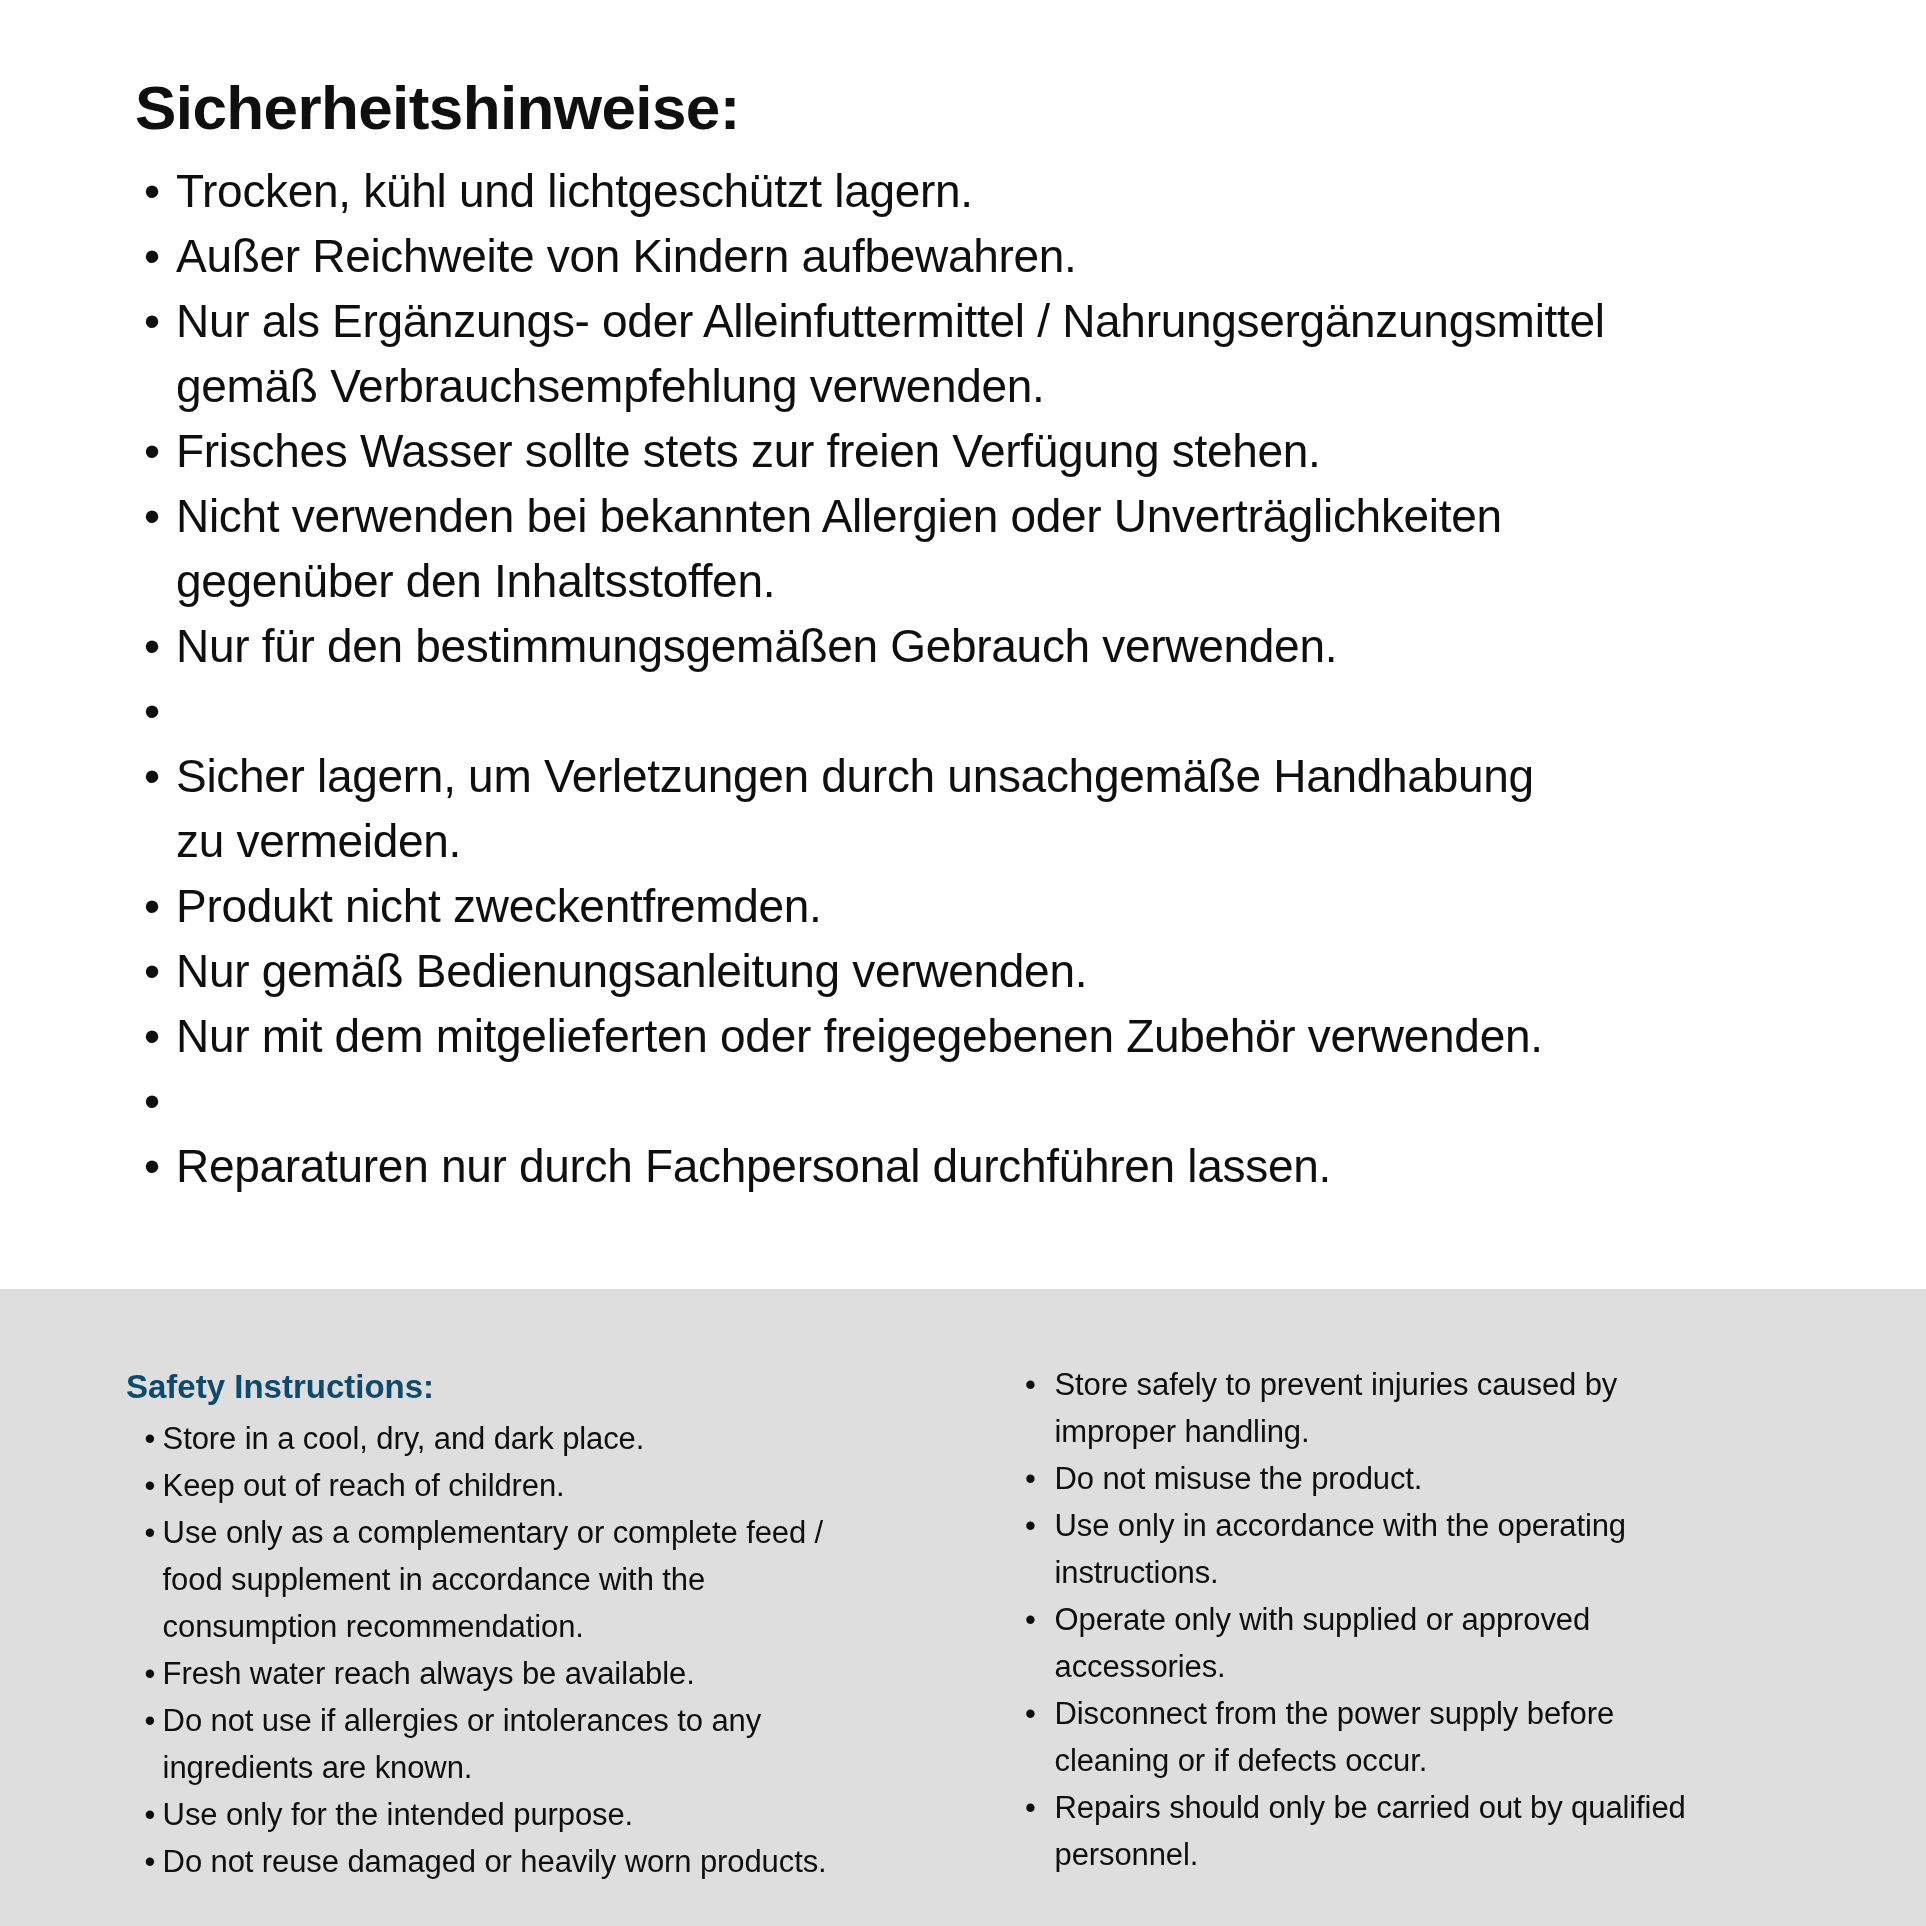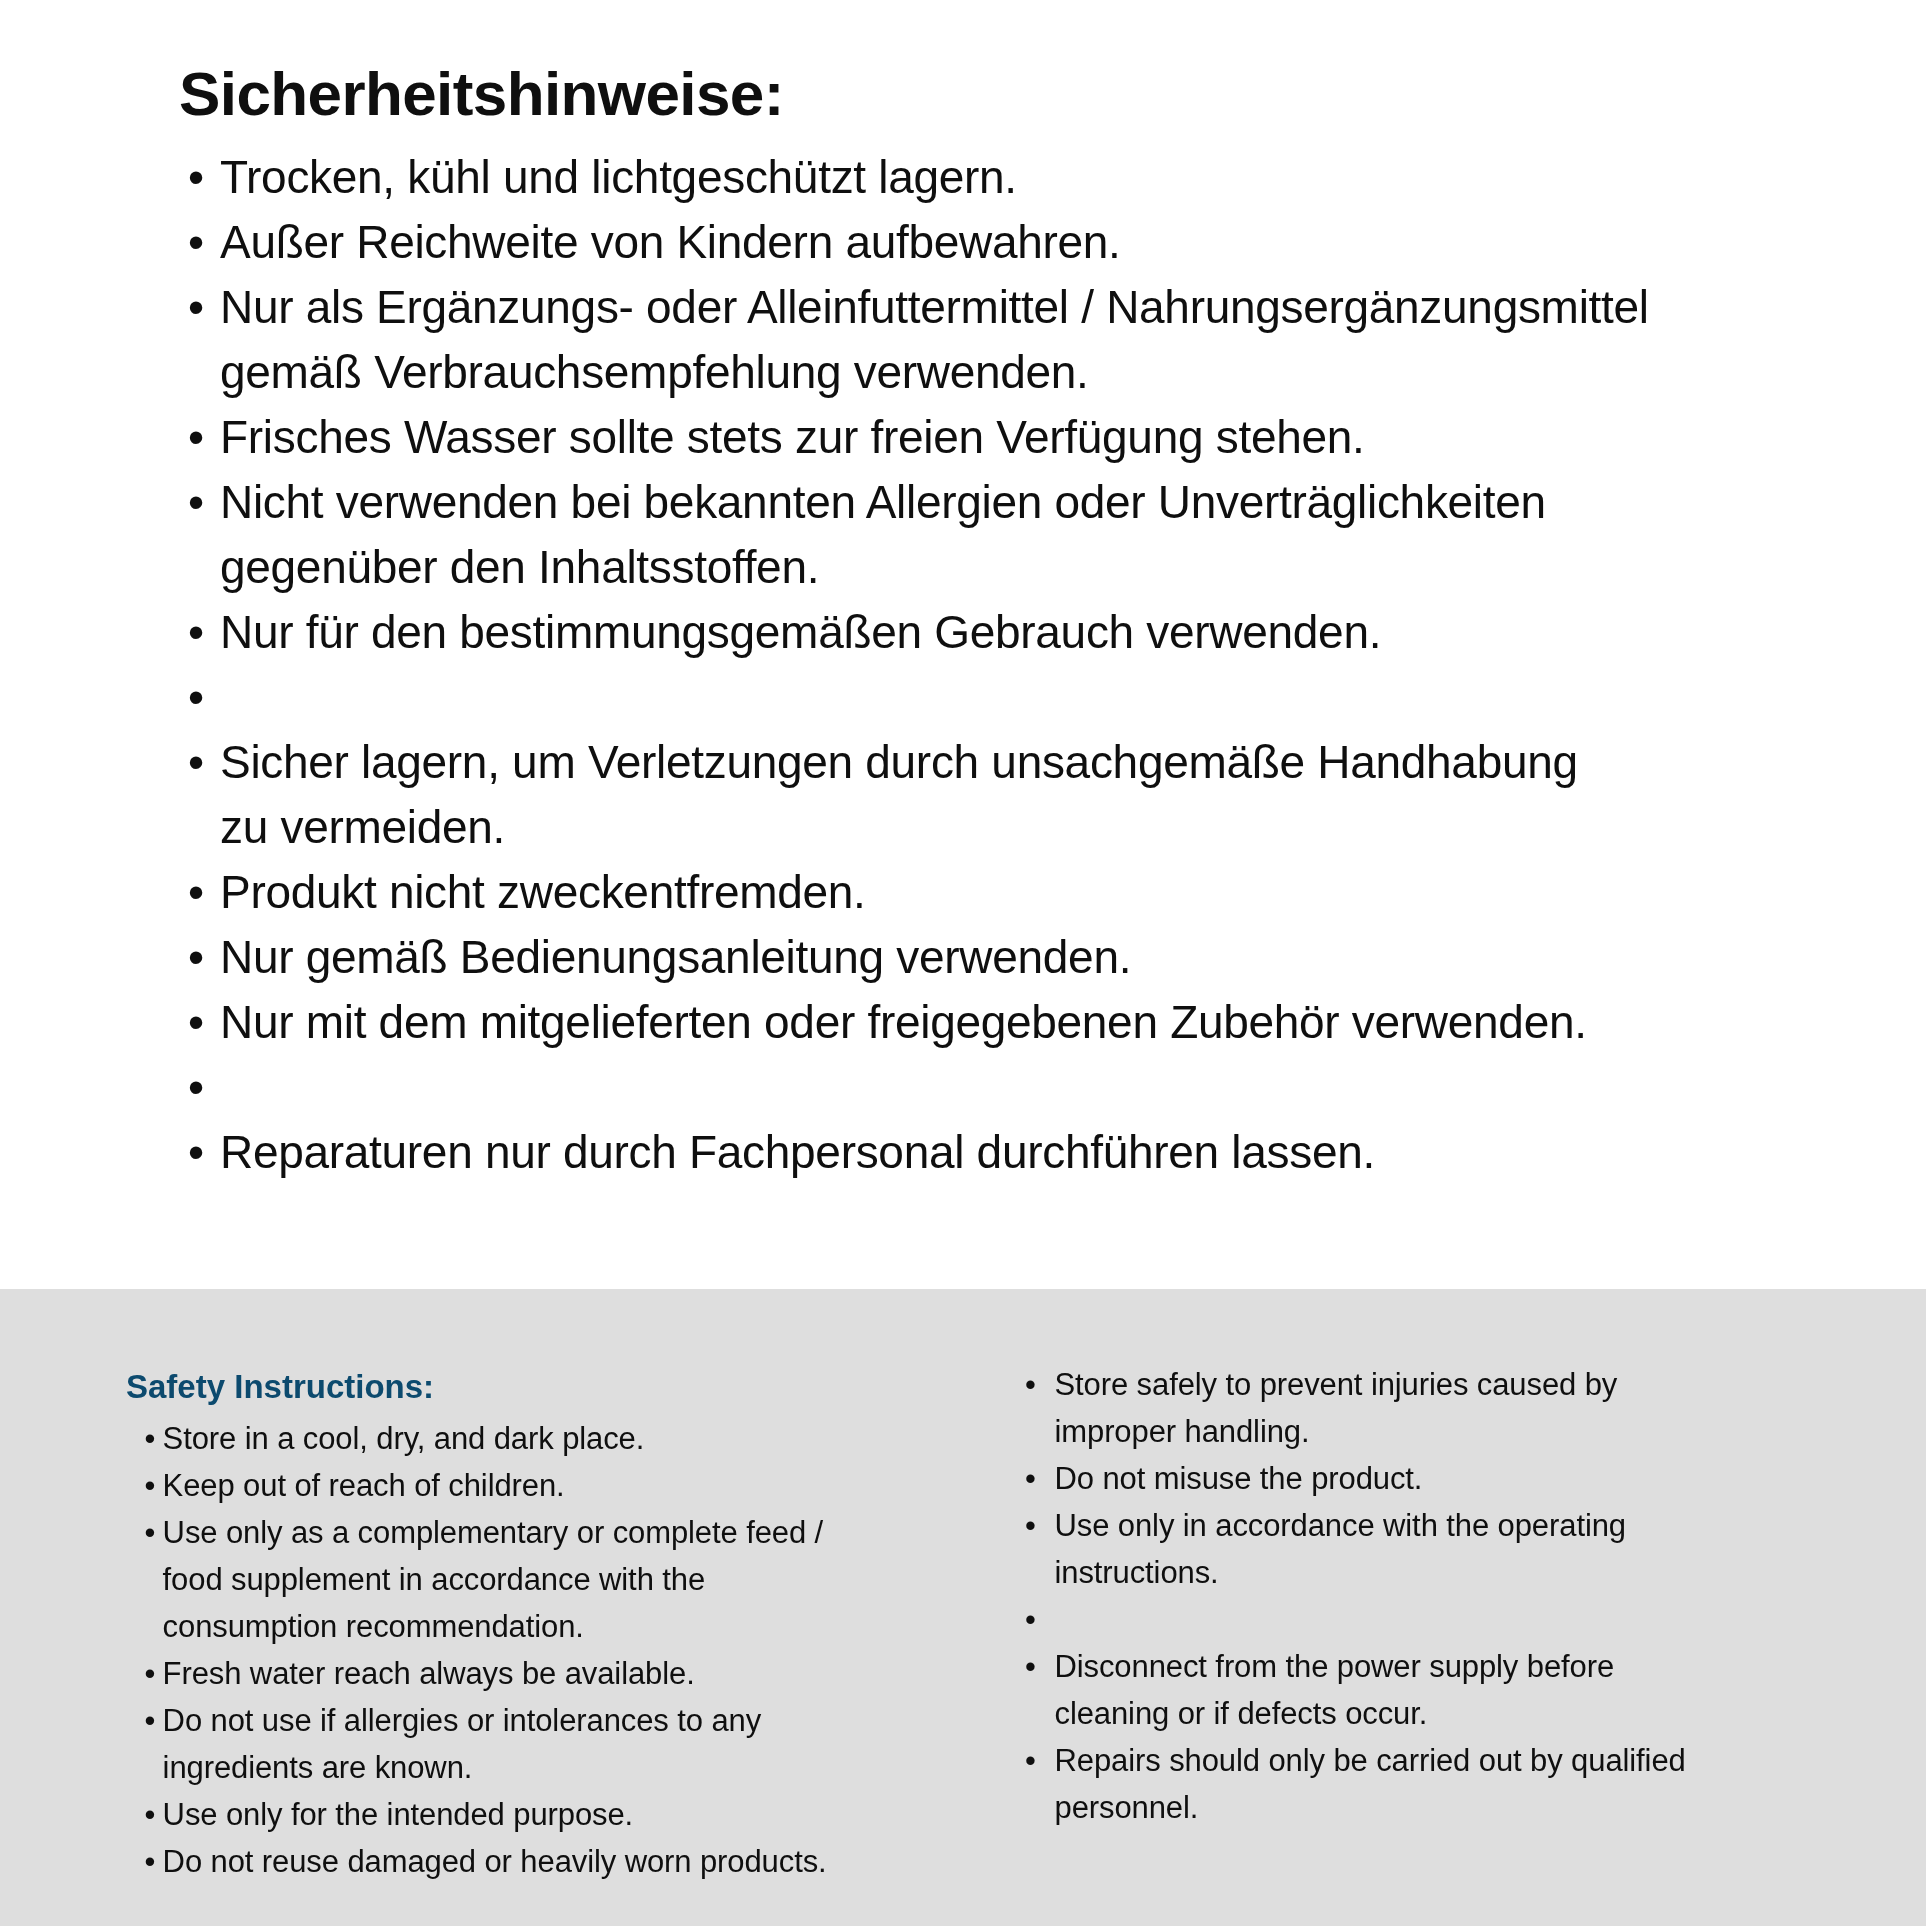--- a/index.html
+++ b/index.html
@@ -17,23 +17,22 @@
     width: 1926px;
     height: 1926px;
   }
 
   
   .de-section {
     position: absolute;
     top: 0; left: 0; right: 0;
     height: 1289px;
     background: #ffffff;
-    padding: 55px 39px 0 135px;
+    padding: 69px 39px 0 135px;
     box-sizing: border-box;
-    margin-left: 44px;
   }
   .de-heading {
     margin: 0;
     font-size: 62px;
     font-weight: 700;
     line-height: 77px;
     letter-spacing: -0.6px;
     color: #0f0f0f;
   }
   .de-list {
@@ -212,20 +211,22 @@
           <span class="bullet">•</span>
           <span class="text">Do not misuse the product.</span>
         </div>
         <div class="item">
           <span class="bullet">•</span>
           <span class="text">Use only in accordance with the operating
 instructions.</span>
         </div>
         <div class="item">
           <span class="bullet">•</span>
+          <span class="text">Operate only with supplied or approved
+accessories.</span>
         </div>
         <div class="item">
           <span class="bullet">•</span>
           <span class="text">Disconnect from the power supply before
 cleaning or if defects occur.</span>
         </div>
         <div class="item">
           <span class="bullet">•</span>
           <span class="text">Repairs should only be carried out by qualified
 personnel.</span>

